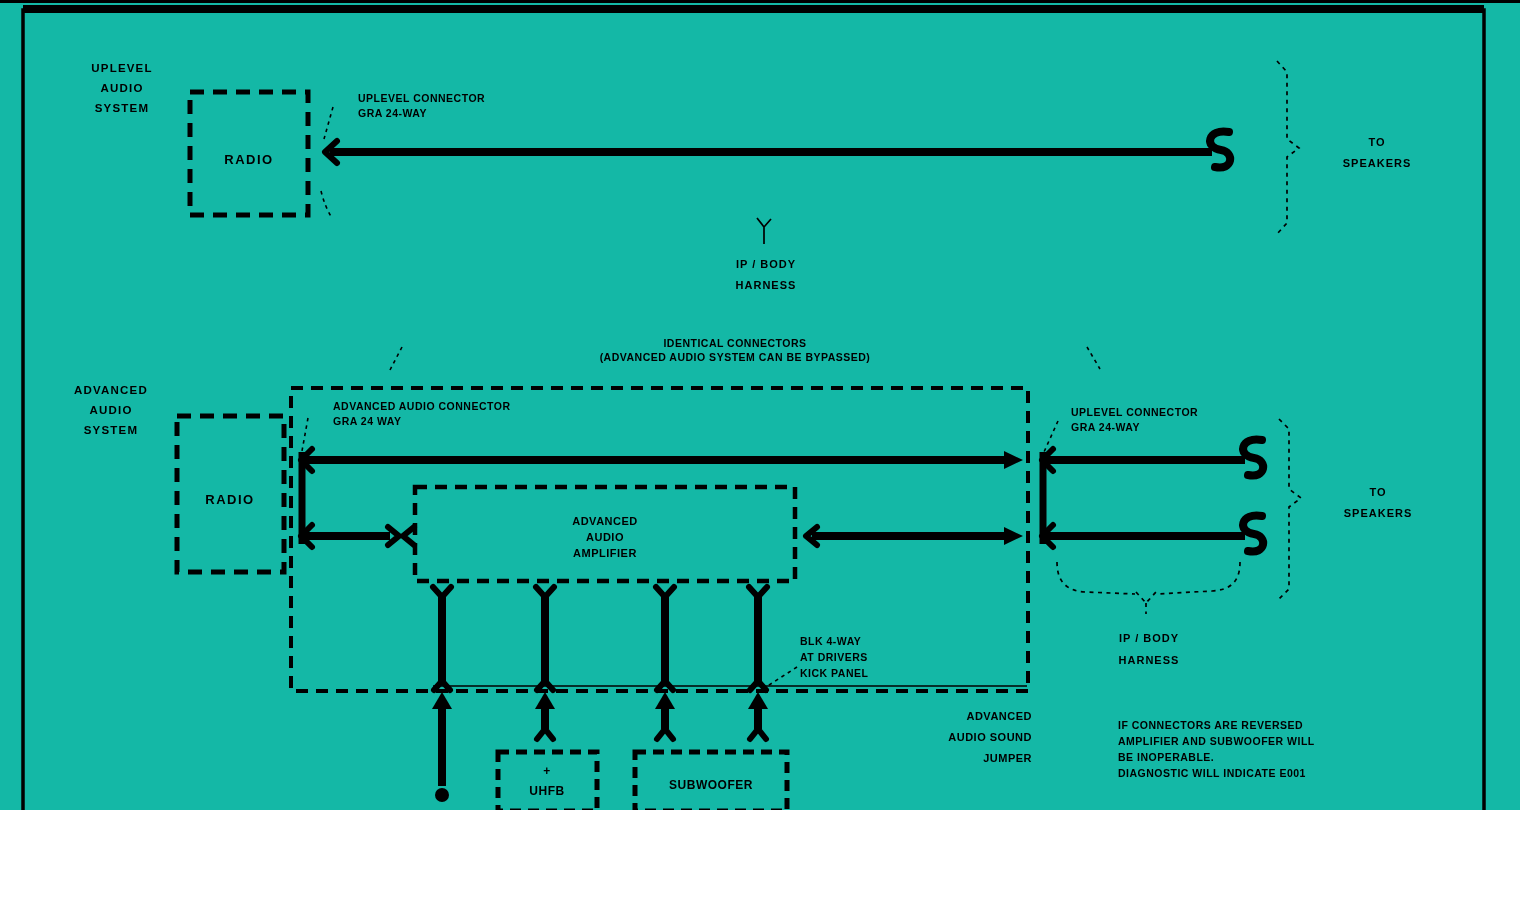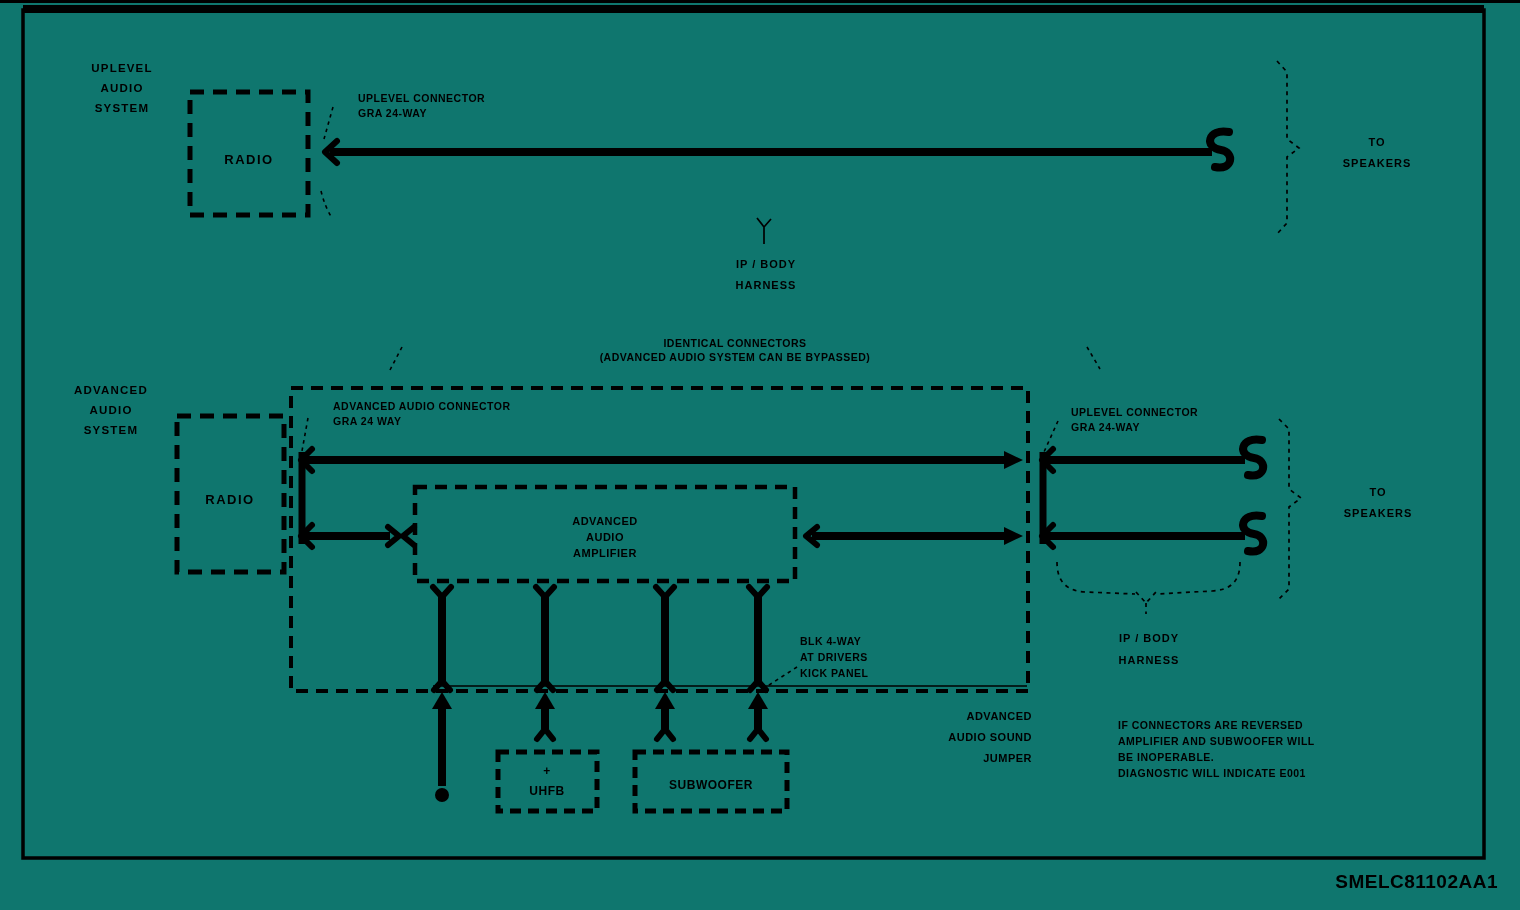--- a/index.html
+++ b/index.html
@@ -1,16 +1,16 @@
 <!DOCTYPE html>
 <html><head>
 <meta charset="utf-8">
 <style>
   html,body{margin:0;padding:0;background:#ffffff;}
-  .stage{width:1520px;height:910px;position:relative;background:#0f766e;overflow:hidden;}
+  .stage{width:1520px;height:810px;position:relative;background:#14b8a6;overflow:hidden;}
   svg{display:block;}
   .t{font-family:"Liberation Sans",sans-serif;font-weight:bold;fill:#000;letter-spacing:.5px;}
   .s10{font-size:10.5px;}
   .s11{font-size:11px;letter-spacing:1px;}
   .s11n{font-size:11px;}
   .s115{font-size:11.5px;letter-spacing:1.2px;}
   .s12{font-size:12px;}
   .s13{font-size:13px;letter-spacing:1.5px;}
   .s19{font-size:19px;letter-spacing:.5px;}
   .mid{text-anchor:middle;}

